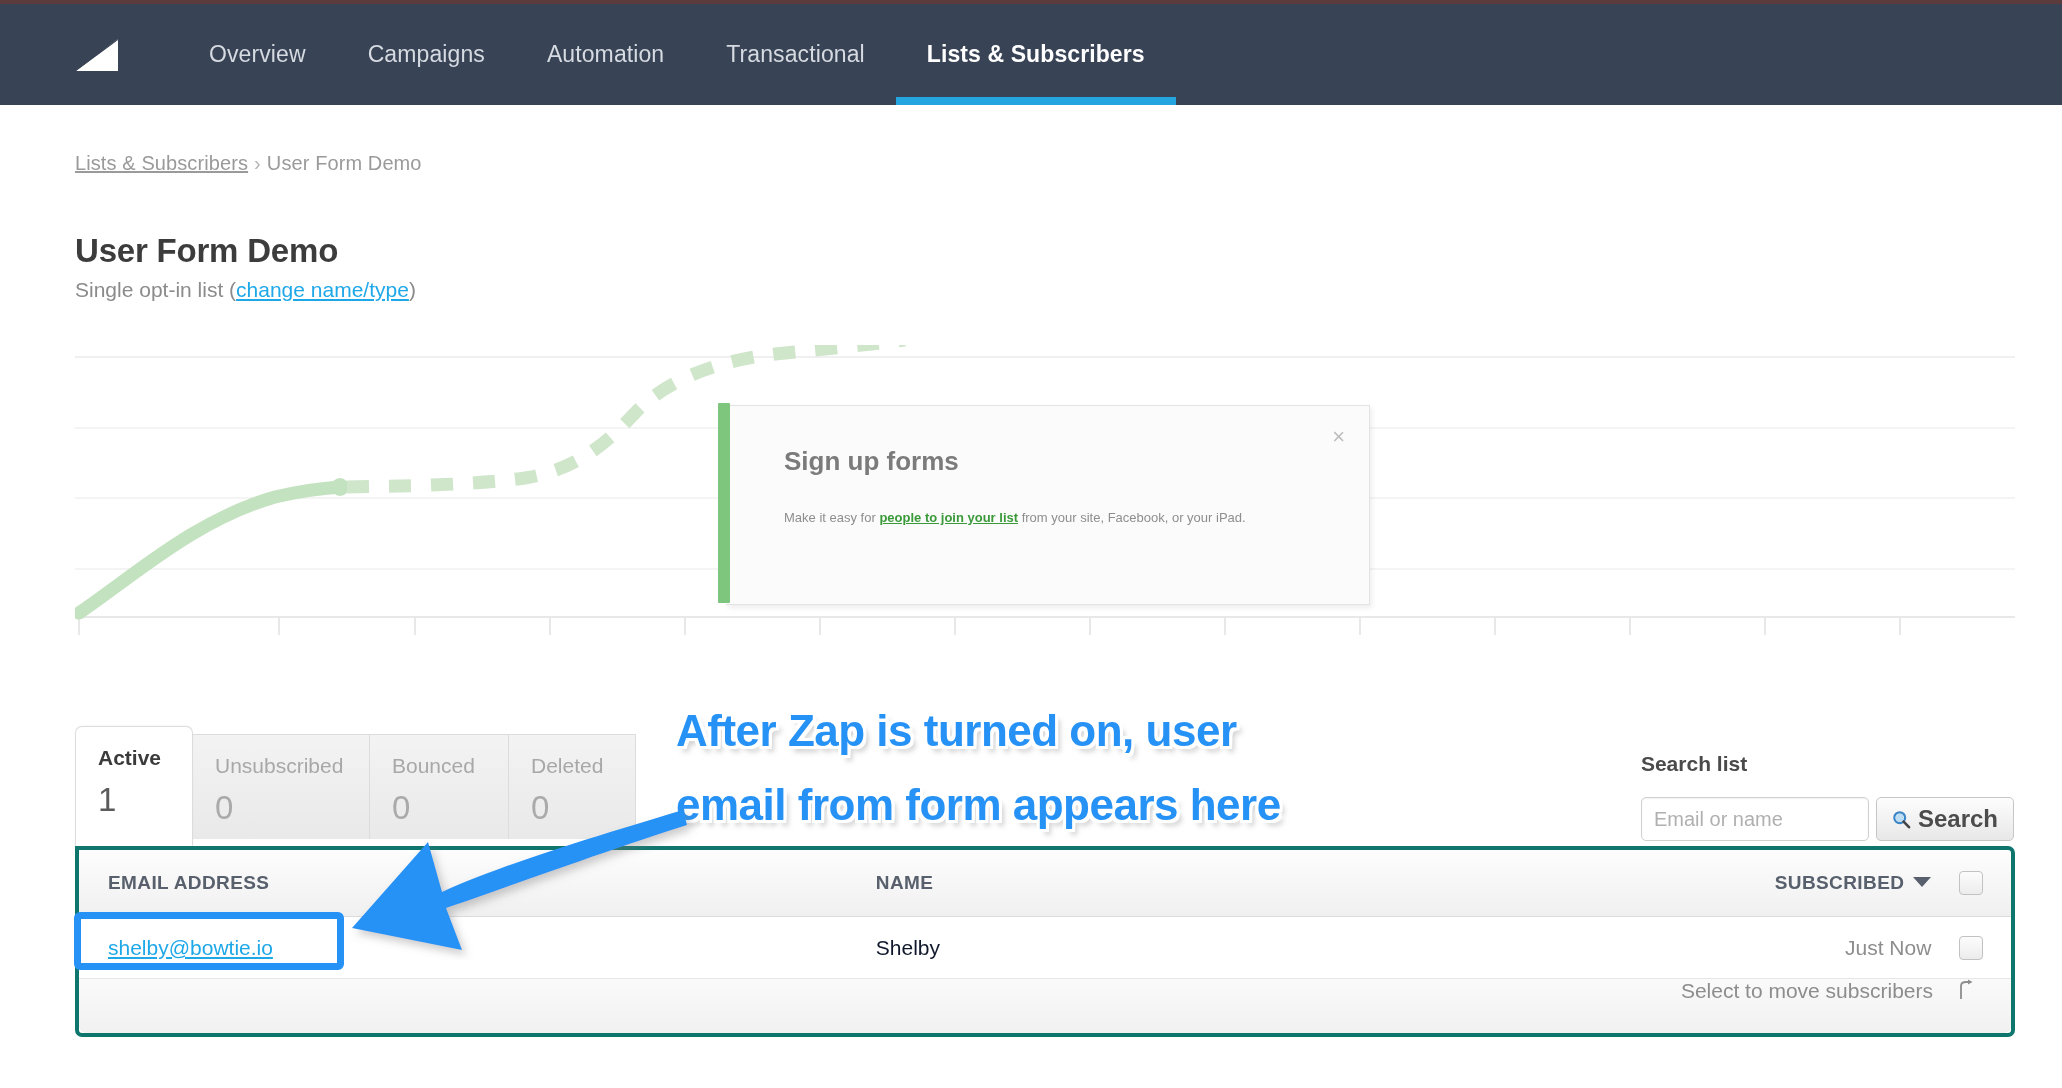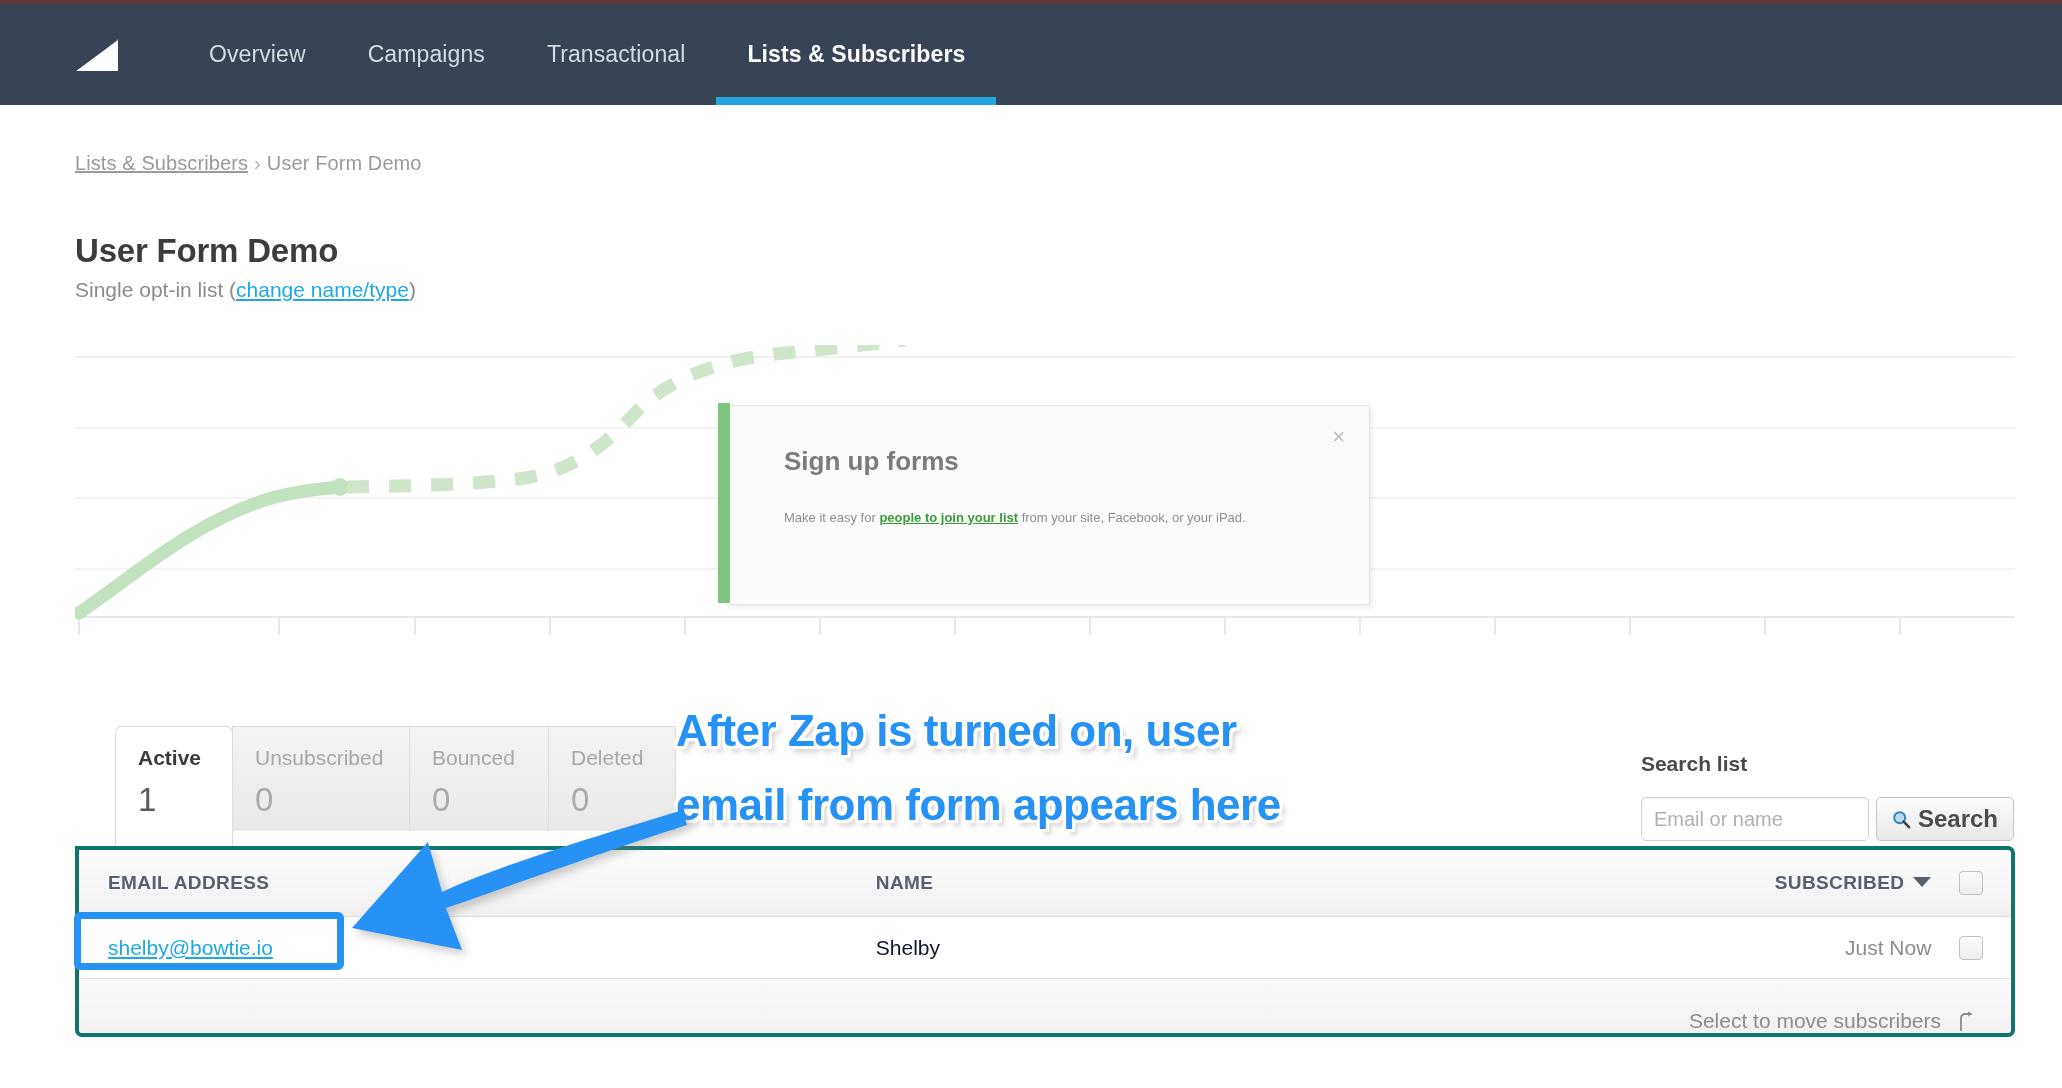--- a/index.html
+++ b/index.html
@@ -177,23 +177,22 @@
     cursor: pointer;
     line-height: 1;
     padding: 4px 6px;
   }
 
   
   .tabs {
     position: absolute;
     left: 75px; top: 726px;
     display: flex;
-    align-items: flex-start;
+    align-items: center;
     z-index: 3;
-    margin-left: 40px;
   }
   .tab {
     width: 118px;
     height: 105px;
     padding: 18px 0 0 0;
     text-align: left;
     cursor: pointer;
     background: linear-gradient(to bottom, #f3f3f3 0%, #e9e9e9 100%);
     border: 1px solid #dcdcdc;
     border-bottom: none;
@@ -339,29 +338,29 @@
   .td-email a {
     color: #1fa8e8;
     text-decoration: underline;
     cursor: pointer;
   }
   .td-name { width: 640px; color: #0f172a; }
   .td-subs { width: 420px; text-align: right; color: #8d8d8d; }
   .td-check { width: 80px; display: flex; justify-content: center; }
   .tfoot {
     display: flex;
-    align-items: flex-end;
+    align-items: flex-start;
     justify-content: flex-end;
     height: 54px;
     background: linear-gradient(to bottom, #fafafa 0%, #f1f1f1 100%);
     border-radius: 0 0 7px 7px;
     padding-right: 36px;
     font-size: 21px;
     color: #8d8d8d;
-    gap: 16px;
+    gap: 24px;
   }
   .move-icon {
     display: inline-block;
     font-size: 20px;
     color: #8d8d8d;
   }
 
   
   .anno-text {
     position: absolute;
@@ -414,20 +413,23 @@
       <polygon points="2,1 2,33 44,1" fill="#384355"></polygon>
       <polygon points="2,33 44,33 44,2" fill="#ffffff"></polygon>
       <polygon points="2,33 44,2 44,1 2,31" fill="#384355"></polygon>
     </svg>
     <div class="navlinks">
       <div class="navlink">
         <span>Overview</span>
       </div>
       <div class="navlink">
         <span>Campaigns</span>
+      </div>
+      <div class="navlink">
+        <span>Automation</span>
       </div>
       <div class="navlink">
         <span>Transactional</span>
       </div>
       <div class="navlink active">
         <span>Lists &amp; Subscribers</span>
       </div>
     </div>
   </div>
 

